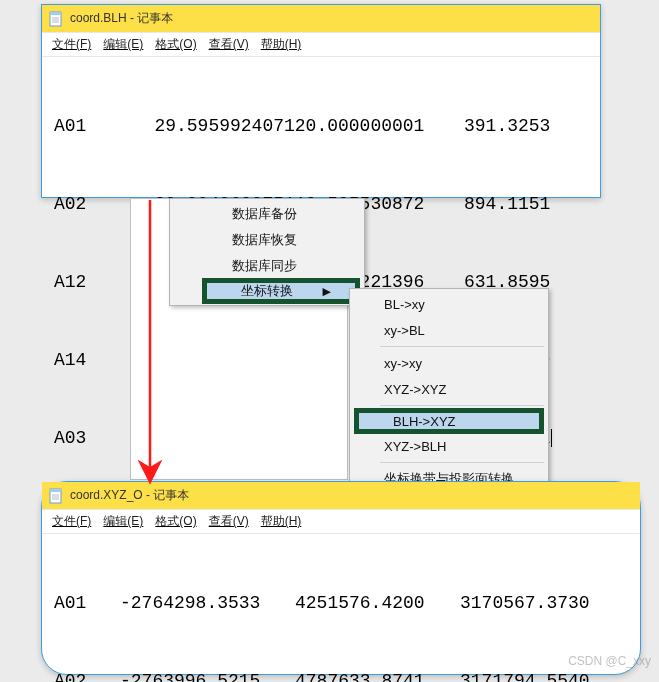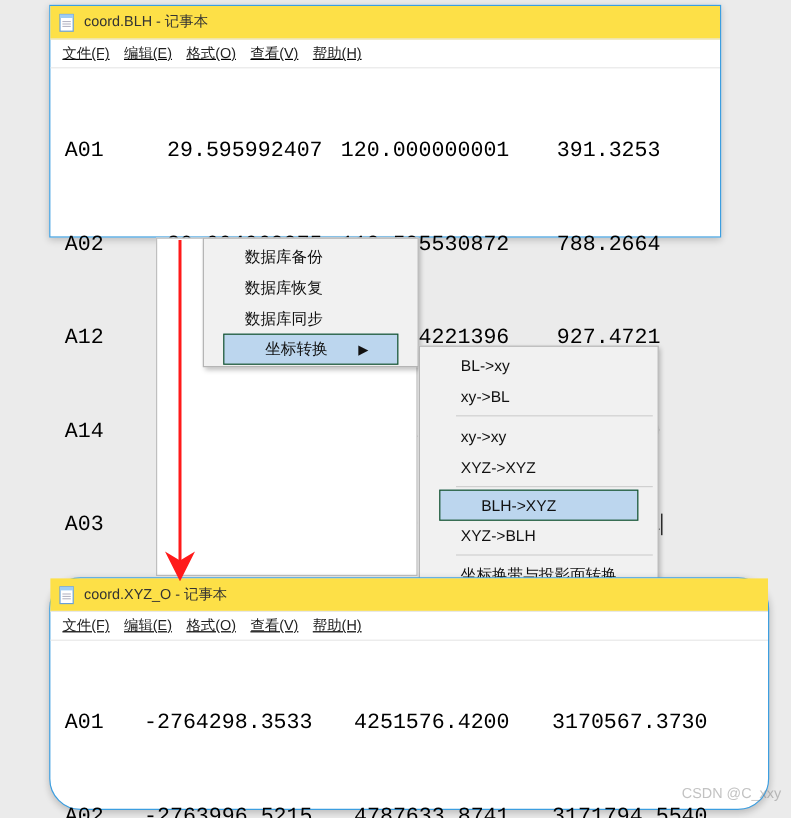--- a/index.html
+++ b/index.html
@@ -57,21 +57,21 @@
     padding: 4px 8px;
     font-family: Consolas, "Courier New", monospace;
     font-size: 18px;
     line-height: 26px;
     color: #000;
     white-space: pre;
     overflow: hidden;
   }
   .row { display: flex; }
   .c-a { width: 74px; padding-left: 4px; }
-  .c-b { width: 160px; text-align: center; }
+  .c-b { width: 160px; text-align: right; }
   .c-c { width: 180px; text-align: left; }
   .c-d { width: 125px; text-align: left; }
   .xc-a { width: 70px; padding-left: 4px;}
   .xc-b { width: 175px; }
   .xc-c { width: 165px; }
   .xc-d { width: 170px; }
 
   .context-menu {
     position: absolute;
     background: #f1f1f1;
@@ -83,22 +83,22 @@
   .context-menu .item {
     display: flex;
     align-items: center;
     justify-content: space-between;
     height: 26px;
     padding: 0 24px 0 34px;
     color: #111;
   }
   .context-menu .item.highlight {
     background: #bcd6ee;
-    border: 1px solid #14532d;
-    margin: -1px 16px;
+    border: 5px solid #14532d;
+    margin: -1px 4px;
   }
   .context-menu .item .arrow { font-size: 11px; margin-left: 10px;}
   .context-menu .sep {
     height: 1px;
     background: #d0d0d0;
     margin: 3px 4px 3px 30px;
   }
 
   .arrow-canvas {
     position: absolute;
@@ -138,30 +138,30 @@
   </div>
   <div class="menubar">
     <span>文件(F)</span>
     <span>编辑(E)</span>
     <span>格式(O)</span>
     <span>查看(V)</span>
     <span>帮助(H)</span>
   </div>
   <div class="content">
     <div class="row"><span class="c-a">A01</span><span class="c-b">29.595992407</span><span class="c-c">120.000000001</span><span class="c-d">391.3253</span></div>
-    <div class="row"><span class="c-a">A02</span><span class="c-b">30.004069975</span><span class="c-c">119.595530872</span><span class="c-d">788.2664</span></div>
-    <div class="row"><span class="c-a">A12</span><span class="c-b">30.011698171</span><span class="c-c">120.004221396</span><span class="c-d">927.4721</span></div>
+    <div class="row"><span class="c-a">A02</span><span class="c-b">30.004069975</span><span class="c-c">119.595530872</span><span class="c-d">894.1151</span></div>
+    <div class="row"><span class="c-a">A12</span><span class="c-b">30.011698171</span><span class="c-c">120.004221396</span><span class="c-d">631.8595</span></div>
     <div class="row"><span class="c-a">A14</span><span class="c-b">30.004432928</span><span class="c-c">120.014050813</span><span class="c-d">804.7730</span></div>
     <div class="row"><span class="c-a">A03</span><span class="c-b">29.592518876</span><span class="c-c">120.005763045</span><span class="c-d"><span>391.5391</span><span class="cursor-bar"></span></span></div>
   </div>
 </div>
 
 <div style="position:absolute; left:130px; top:198px; width:218px; height:282px; background:#fff; border:1px solid #bfbfbf;"></div>
 
-<div class="context-menu" style="left:169px; top:198px; width:180px;">
+<div class="context-menu" style="left:169px; top:198px; width:196px;padding-left:28px;">
   <div class="item">
       <span>数据库备份</span>
     </div>
   <div class="item">
       <span>数据库恢复</span>
     </div>
   <div class="item">
       <span>数据库同步</span>
     </div>
   <div class="item highlight">

